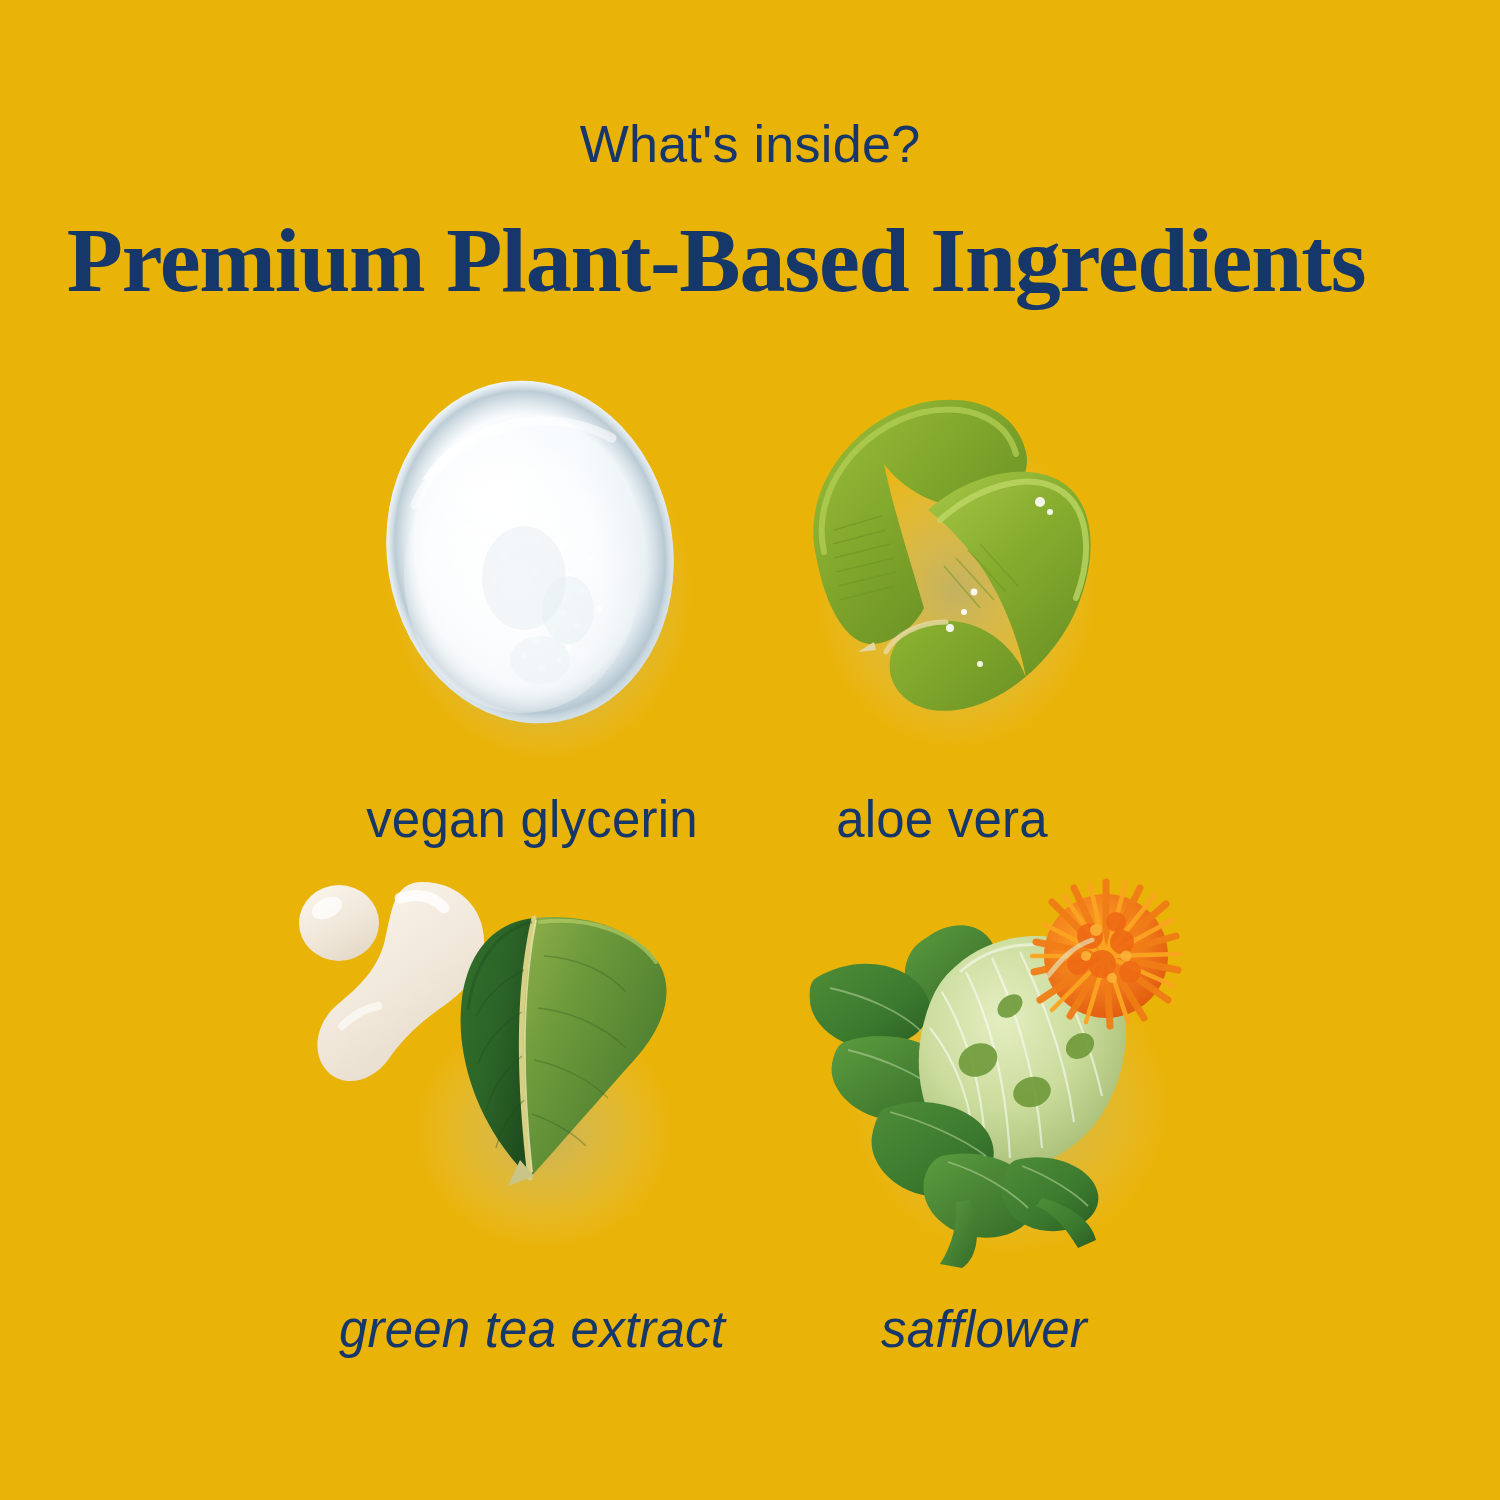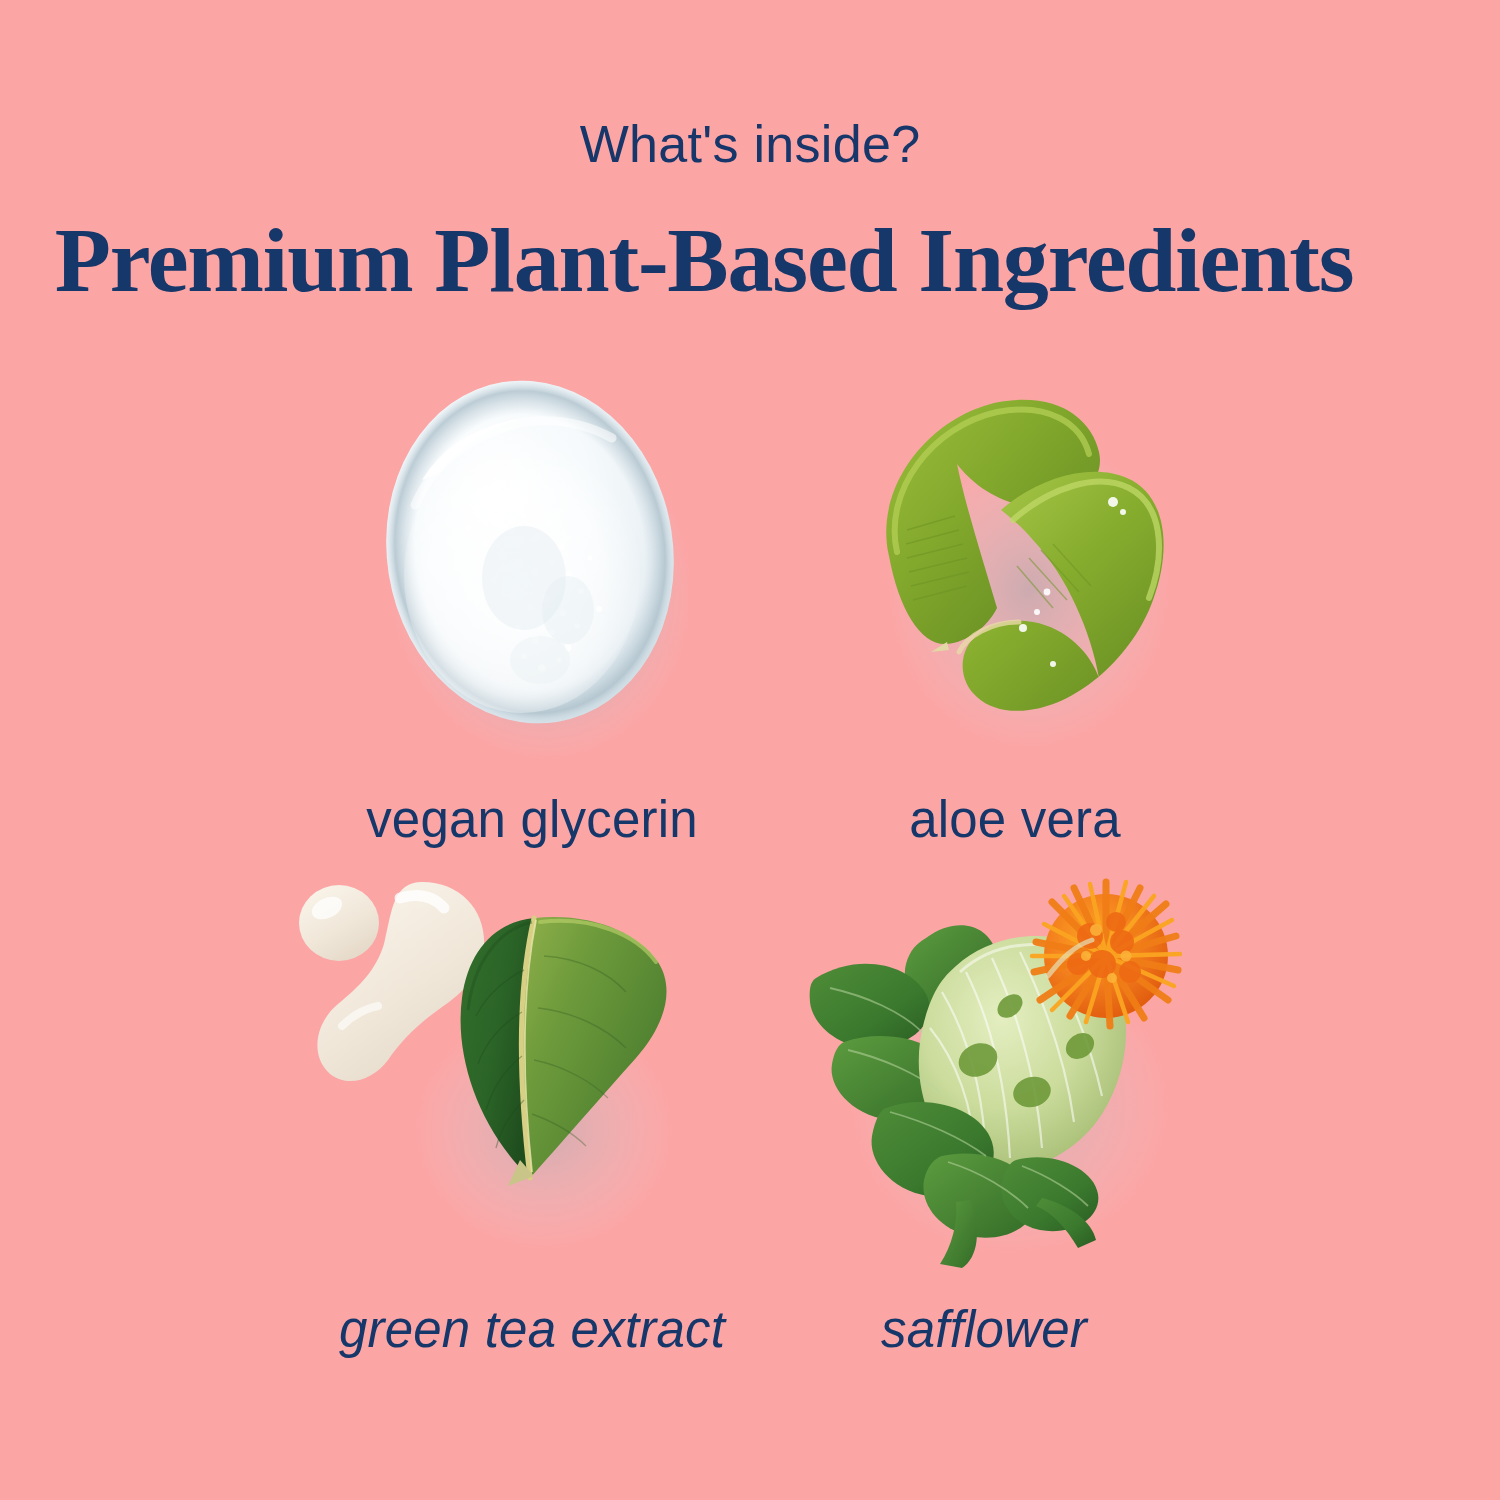--- a/index.html
+++ b/index.html
@@ -12,42 +12,42 @@
     background: #d6e6ee;
     font-family: "Liberation Sans", sans-serif;
     overflow: hidden;
     position: relative;
   }
 
   .page {
     position: relative;
     width: 1500px;
     height: 1500px;
-    background: #fca5a5;
+    background: #eab308;
   }
 
   
   .eyebrow {
     position: absolute;
     top: 118px;
     left: 0;
     width: 1500px;
     text-align: center;
     font-family: "Liberation Sans", sans-serif;
     font-size: 52px;
     font-weight: 300;
     letter-spacing: 0.3px;
     color: #17366a;
     line-height: 1;
   }
 
   .headline {
     position: absolute;
     top: 212px;
-    left: 0;
+    left: 12px;
     width: 1360px;
     text-align: center;
     font-family: "Liberation Serif", serif;
     font-weight: 700;
     font-size: 92px;
     letter-spacing: -1.2px;
     color: #16376a;
     line-height: 1.05;
     white-space: nowrap;
     padding-left: 24px;
@@ -61,21 +61,21 @@
     width: 1500px;
     height: 1110px;
   }
 
   .cell {
     position: absolute;
     width: 520px;
   }
 
   .cell-glycerin  { left: 272px; top: 0px;   }
-  .cell-aloe      { left: 761px; top: 0px;   }
+  .cell-aloe      { left: 688px; top: 0px;   }
   .cell-greentea  { left: 272px; top: 500px; font-style: italic; }
   .cell-safflower { left: 730px; top: 500px; font-style: italic; }
 
   .art {
     position: relative;
     width: 520px;
     height: 410px;
   }
   .art svg { display: block; }
 

